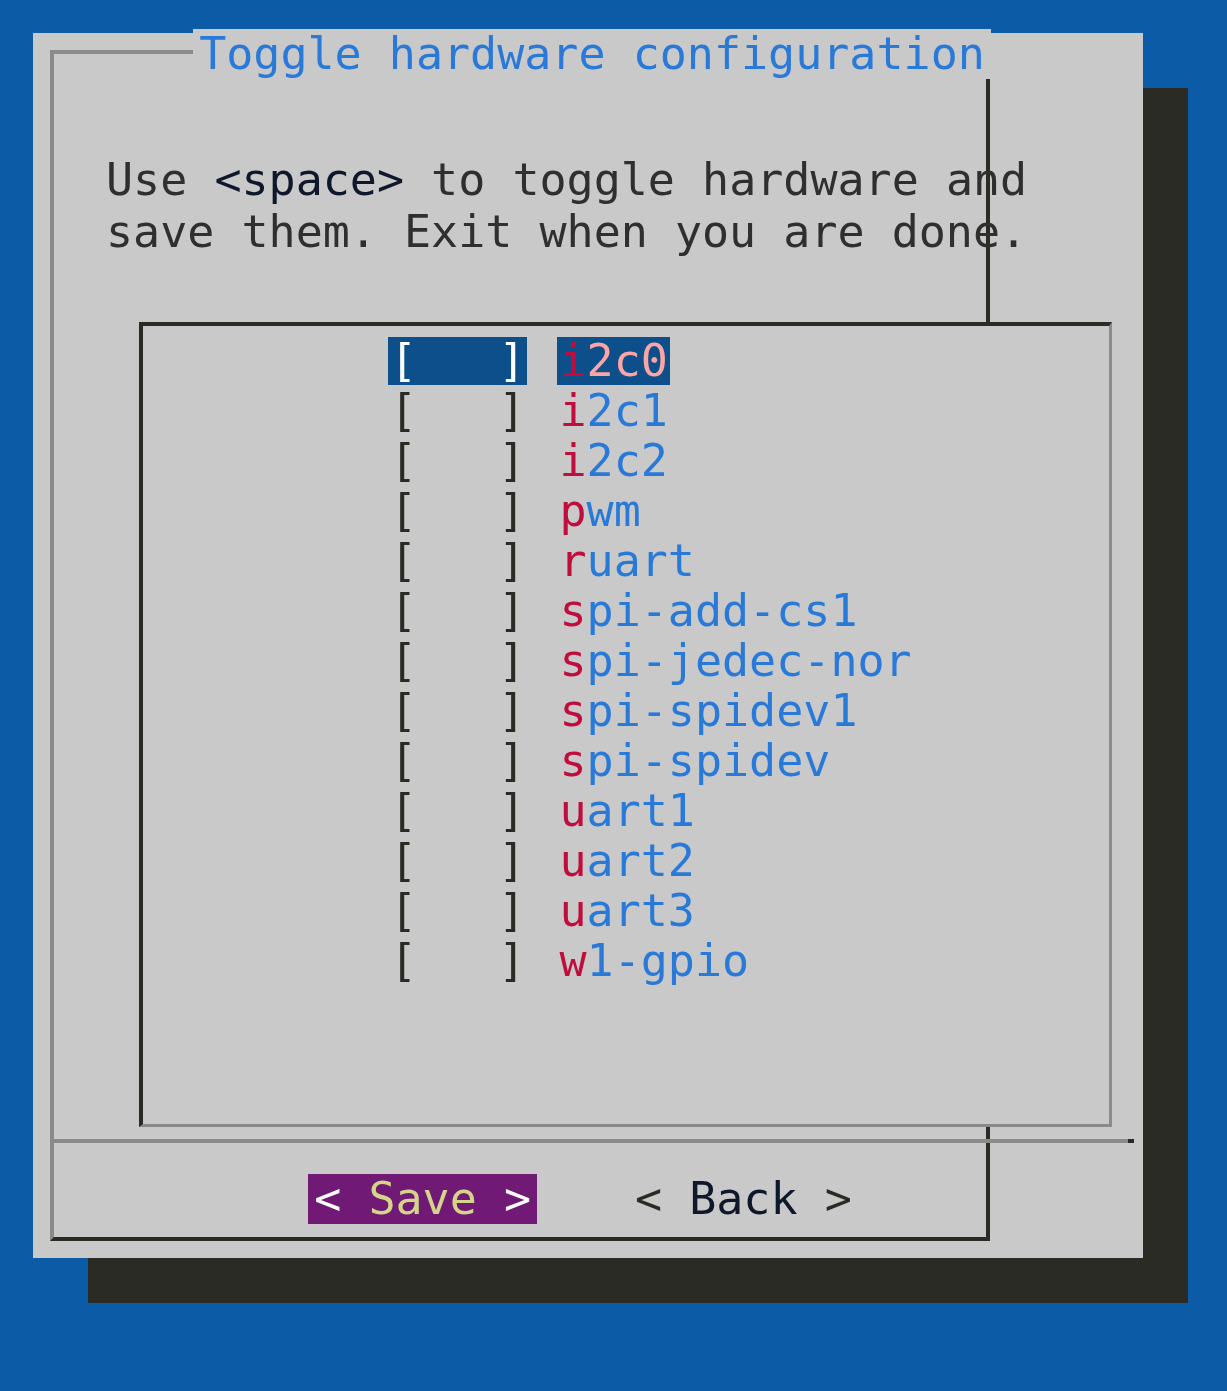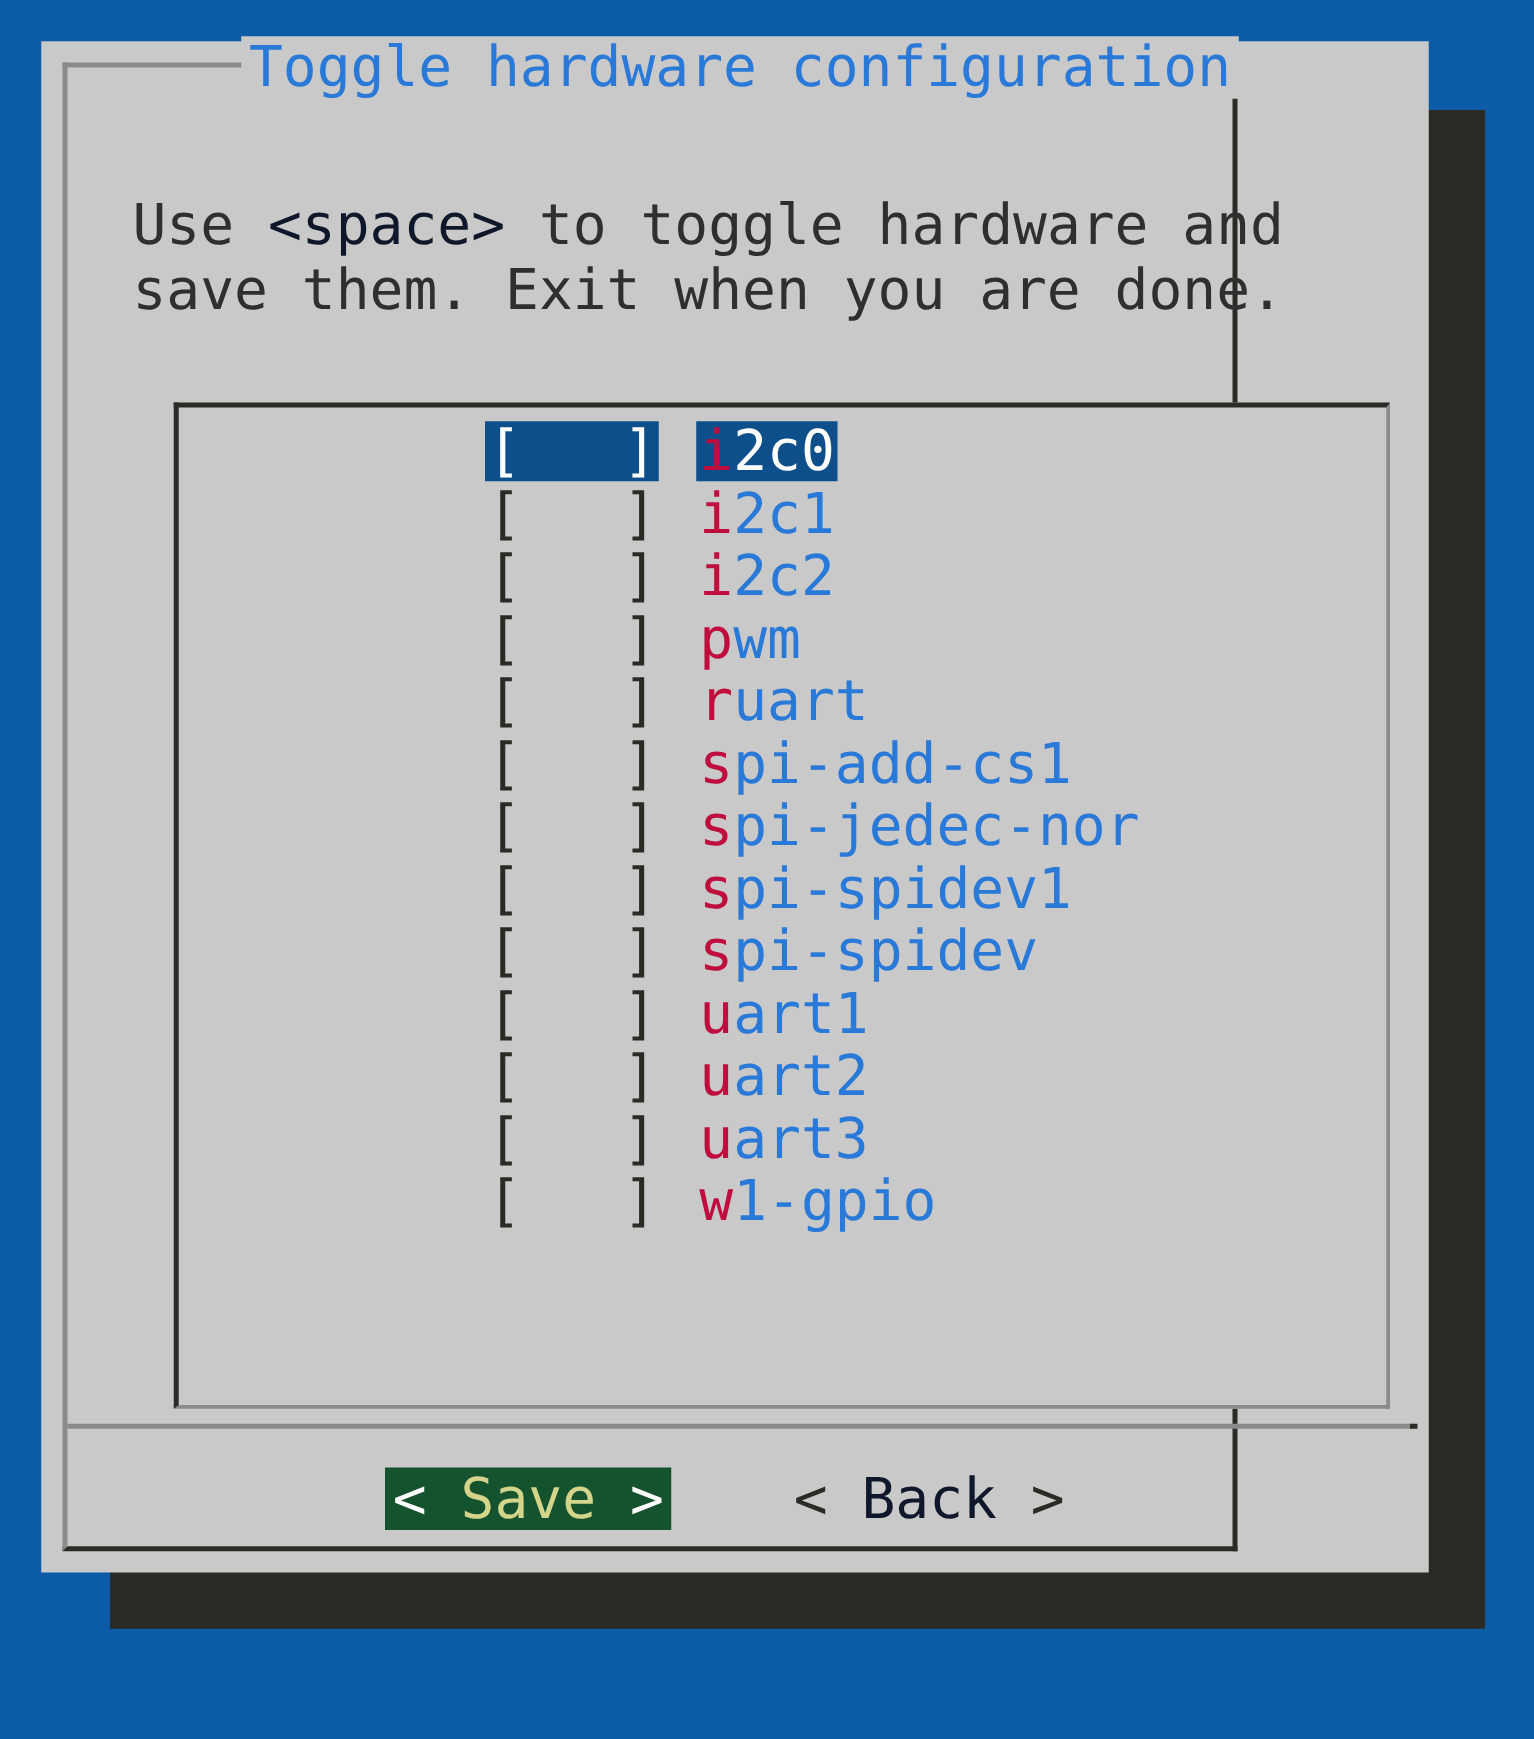--- a/index.html
+++ b/index.html
@@ -143,21 +143,21 @@
   .label .rest { color: #2979d8; }
 
   .list-row.selected .checkbox {
     background: #0d4f8b;
     color: #ffffff;
   }
   .list-row.selected .label {
     background: #0d4f8b;
   }
   .list-row.selected .label .hk { color: #bf0d3e; }
-  .list-row.selected .label .rest { color: #ffffff; }
+  .list-row.selected .label .rest { color: #fca5a5; }
 
   
   .separator {
     position: absolute;
     left: 0px;
     top: 1085px;
     width: 1076px;
     height: 4px;
     background: #8a8a8a;
   }
@@ -186,21 +186,21 @@
     font-size: 45px;
     line-height: 46px;
     white-space: pre;
     padding: 2px 6px;
     background: transparent;
     border: none;
     font-family: inherit;
     cursor: default;
   }
   .btn-save {
-    background: #14532d;
+    background: #701a75;
     margin-right: 92px;
     margin-left: -18px;
   }
   .btn-save .bracket { color: #ffffff; }
   .btn-save .text { color: #d4d48a; }
 
   .btn-back .bracket { color: #2b2b26; }
   .btn-back .text { color: #0f172a; }
 </style>
 </head>

